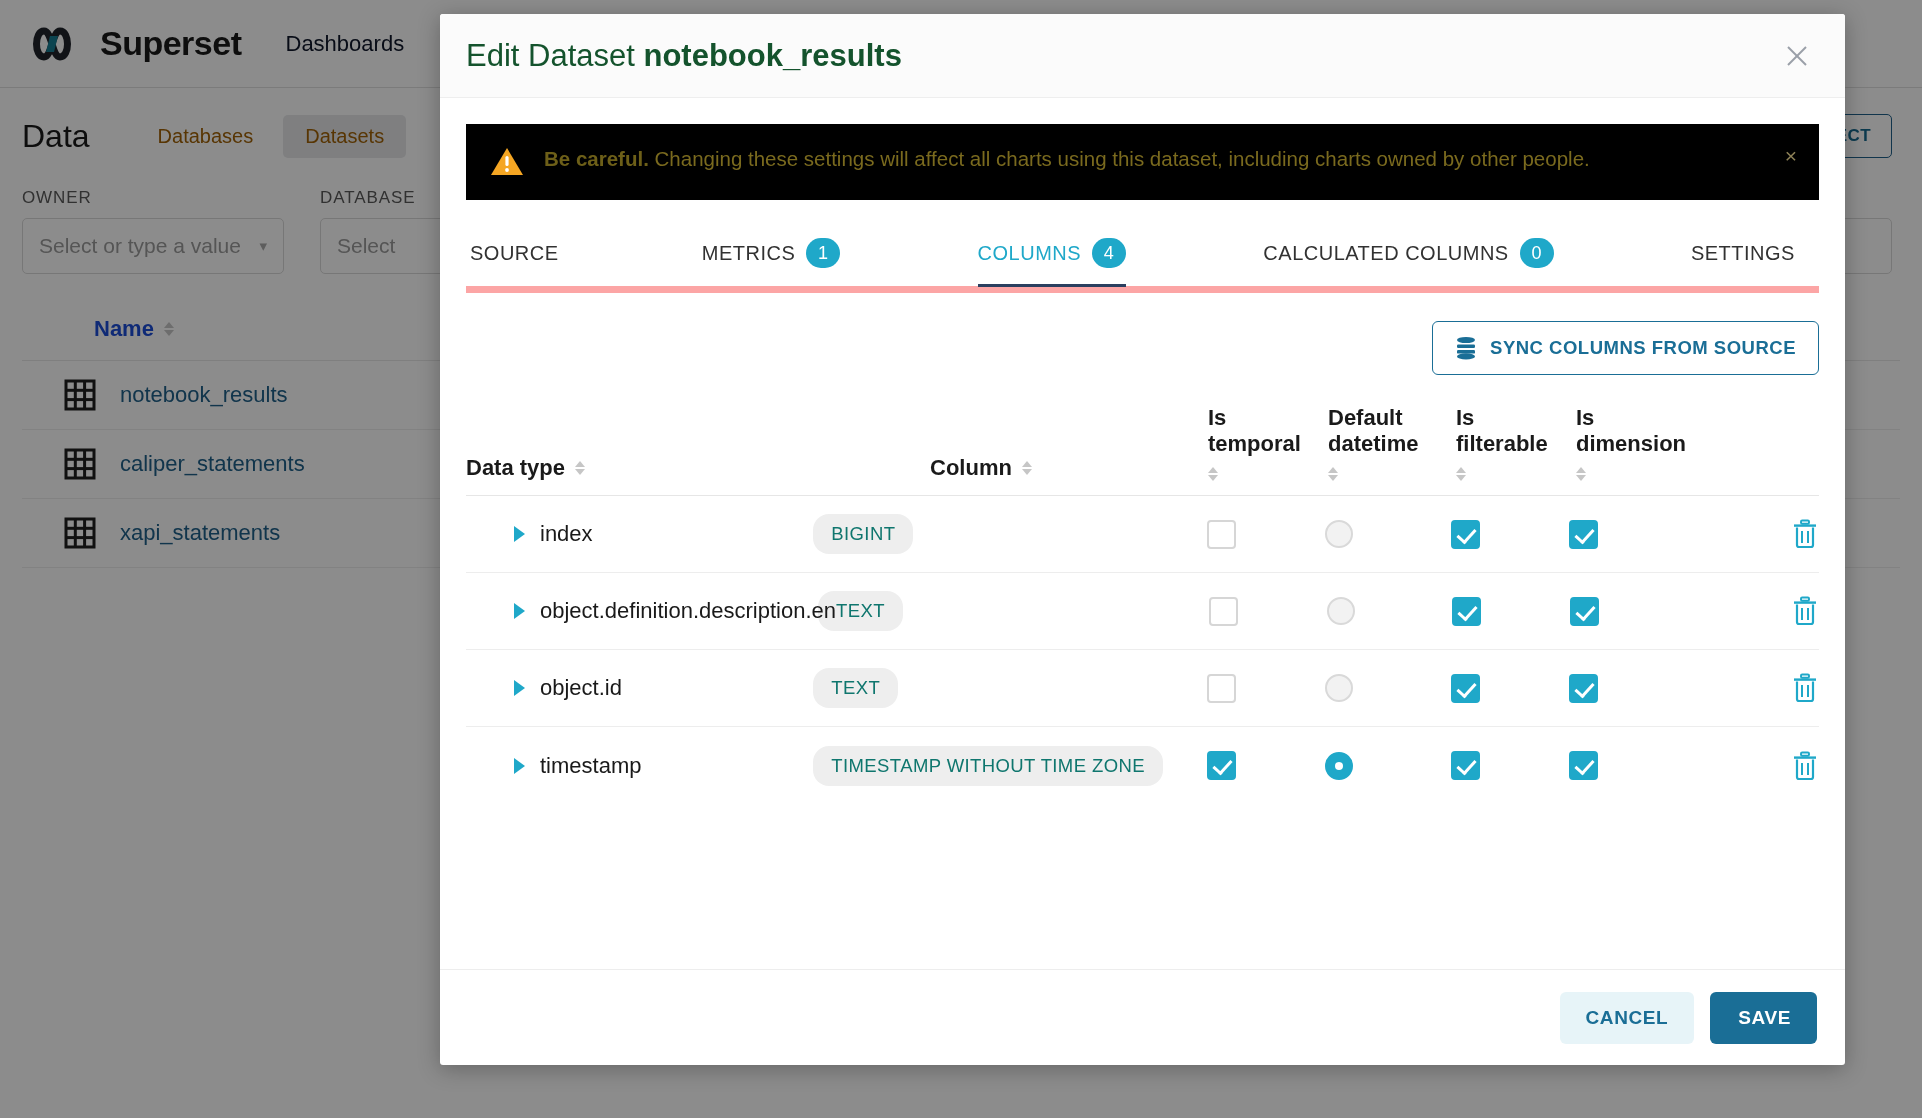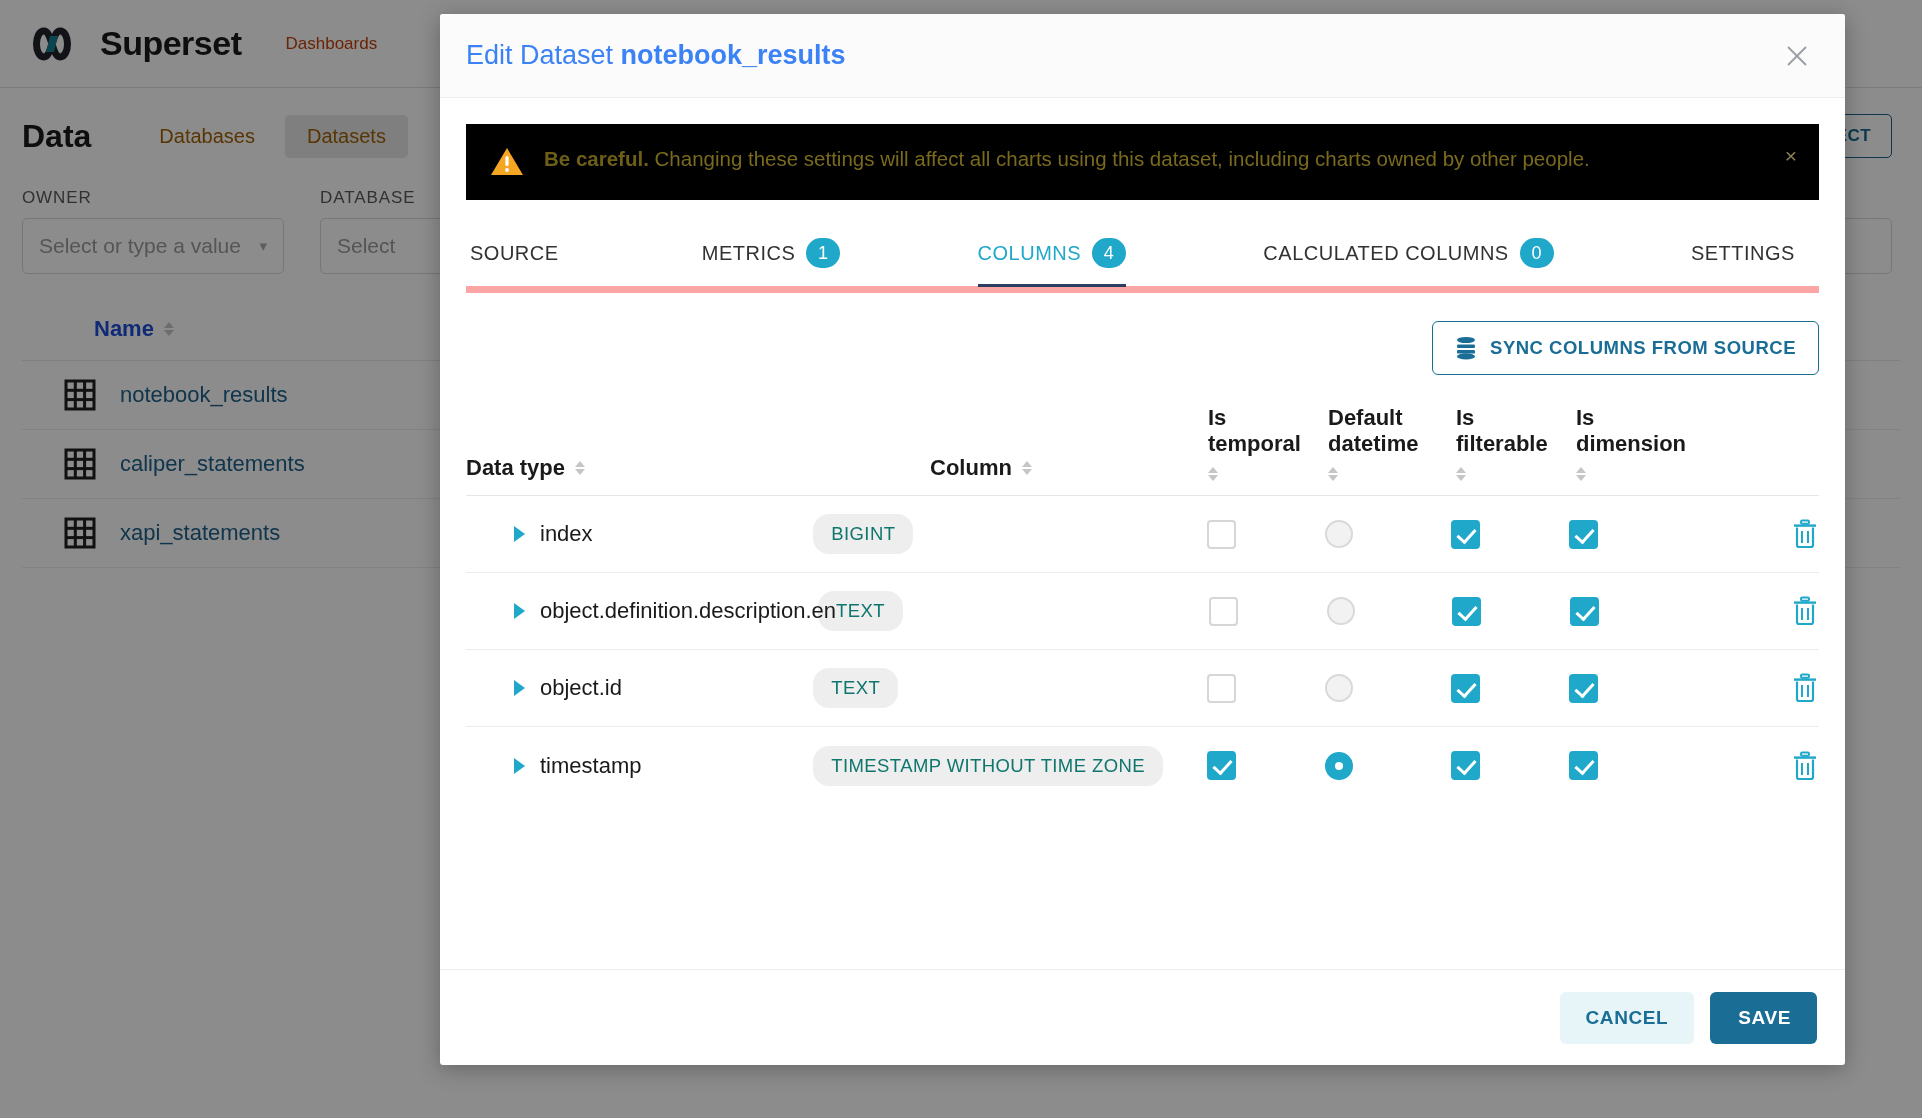--- a/index.html
+++ b/index.html
@@ -23,28 +23,28 @@
     padding-left: 28px;
     background: #fff;
   }
   .brand { display: flex; align-items: center; gap: 14px; }
   .brand-logo { width: 58px; height: 34px; }
   .brand-name {
     font-size: 34px; font-weight: bold; color: #1a1a1a;
     letter-spacing: -0.5px;
   }
   .nav-links { display: flex; align-items: center; gap: 42px; margin-left: 44px; }
-  .nav-link { font-size: 17px; color: #c2410c; }
+  .nav-link { font-size: 22px; color: #0f172a; }
 
   .page-head {
     display: flex; align-items: center;
     padding: 26px 30px 18px 22px;
     gap: 30px;
   }
-  .page-title-big { font-size: 32px; font-weight: bold; color: #1a1a1a; text-align: right; }
+  .page-title-big { font-size: 32px; font-weight: normal; color: #1a1a1a; text-align: right; }
   .subtabs { display: flex; align-items: center; gap: 8px; margin-left: 16px; }
   .subtab {
     font-size: 20px; color: #a16207;
     padding: 10px 22px; border-radius: 5px;
   }
   .subtab.active { background: #e7e8ea; }
   .bulk-select-btn {
     margin-left: auto;
     border: 1px solid #20618a;
     color: #166a8f;
@@ -130,21 +130,21 @@
     overflow: hidden;
   }
   .modal-header {
     height: 84px; flex: none;
     background: #fbfbfb;
     border-bottom: 1px solid #eeeeee;
     display: flex; align-items: center;
     padding: 0 28px 0 26px;
   }
   .modal-title {
-    font-size: 27px; color: #3b82f6; font-weight: normal;
+    font-size: 31px; color: #14532d; font-weight: normal;
   }
   .modal-title b { font-weight: bold; }
   .modal-close {
     margin-left: auto;
     width: 40px; height: 40px;
     display: flex; align-items: center; justify-content: center;
     color: #9a9fa8;
   }
   .modal-body {
     flex: 1 1 auto;

